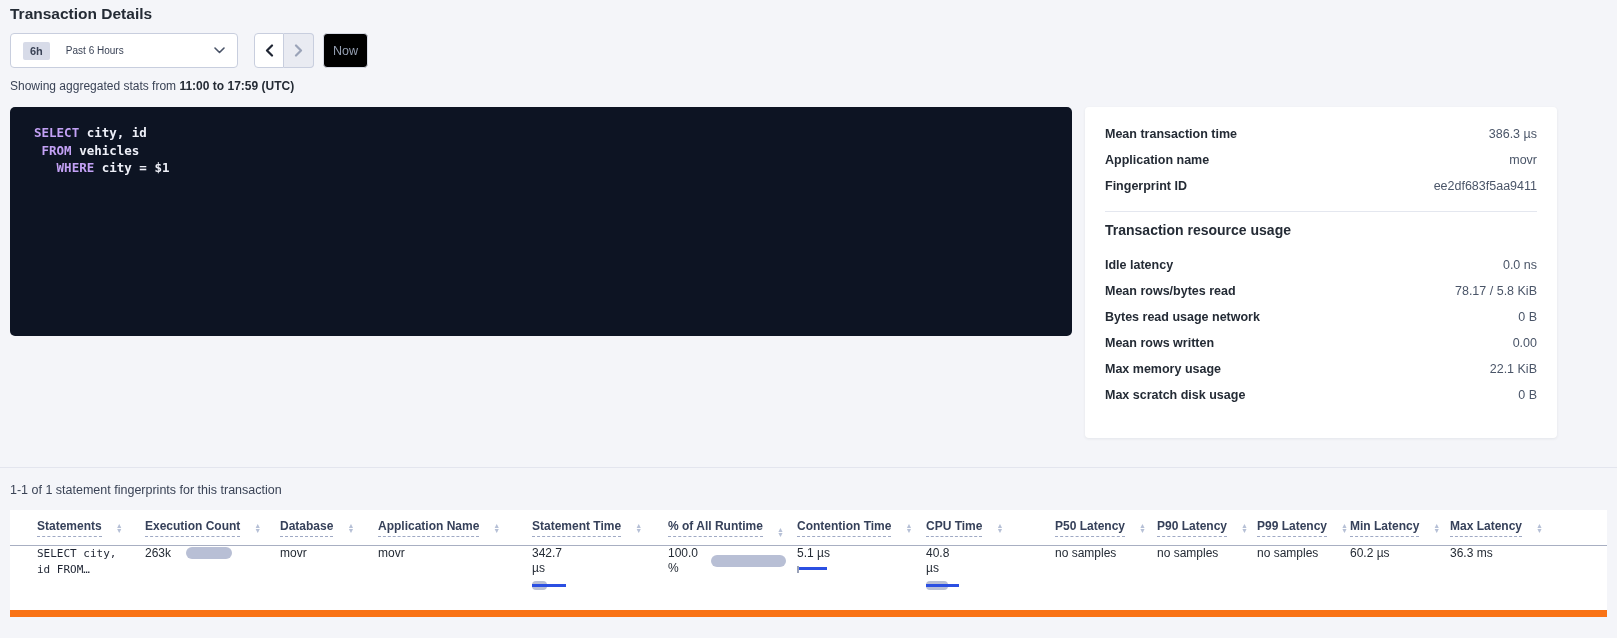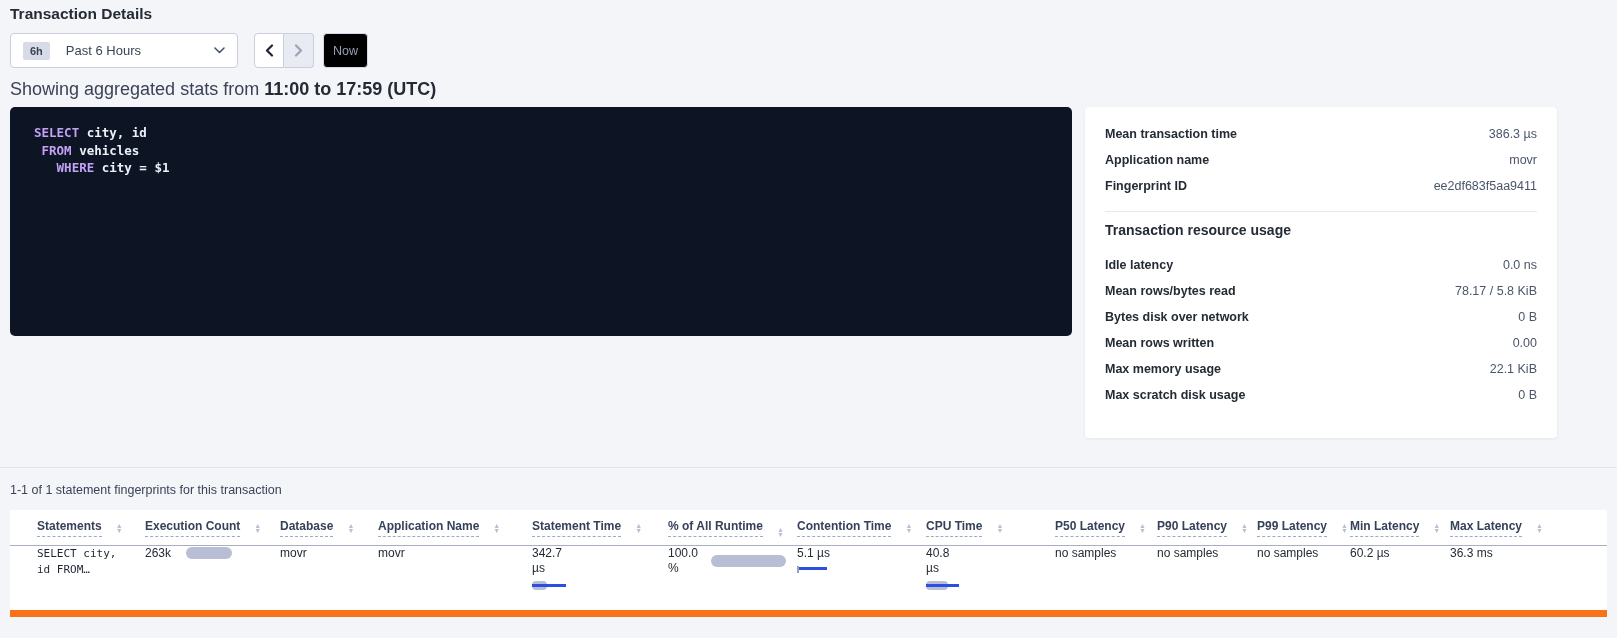--- a/index.html
+++ b/index.html
@@ -23,29 +23,29 @@
   }
   
   .page-title{position:absolute;left:10px;top:5px;font-size:15.5px;font-weight:700;color:var(--text-dark);}
   .toolbar{position:absolute;left:10px;top:33px;display:flex;align-items:center;}
   .dropdown{
     width:228px;height:35px;background:#fff;border:1px solid #c8cede;border-radius:4px;
     display:flex;align-items:center;padding:0 12px;cursor:pointer;
   }
   .badge{background:#d7dbe8;color:var(--text-mid);font-size:11px;font-weight:700;
     padding:3px 7px;border-radius:2px;margin-right:16px;}
-  .dd-label{font-size:13px;color:var(--text-mid);}
+  .dd-label{font-size:10px;color:var(--text-mid);}
   .chev{margin-left:auto;display:flex;}
   .nav-group{display:flex;margin-left:16px;}
   .nav-btn{width:30px;height:35px;display:flex;align-items:center;justify-content:center;border:1px solid #c8cede;background:#fff;}
   .nav-btn.prev{border-radius:4px 0 0 4px;}
   .nav-btn.next{border-radius:0 4px 4px 0;border-left:none;background:#e9ebf2;}
   .now-btn{margin-left:9px;width:45px;height:35px;background:#000000;border:1px solid #d7dae5;border-radius:4px;
     color:#959fb2;font-size:12.5px;display:flex;align-items:center;justify-content:center;}
-  .stats-caption{position:absolute;left:10px;top:79px;font-size:18px;color:var(--text-mid);text-align:right;}
+  .stats-caption{position:absolute;left:10px;top:79px;font-size:12px;color:var(--text-mid);text-align:right;}
   .stats-caption b{color:var(--text-dark);}
   
   .sql-card{
     position:absolute;left:10px;top:107px;width:1062px;height:229px;
     background:var(--sql-bg);border-radius:5px;padding:17px 24px;
     font-family:"DejaVu Sans Mono",monospace;font-size:12.5px;line-height:17.5px;
     color:#eef0f8;white-space:pre;font-weight:700;
   }
   .kw{color:var(--sql-keyword);}
   
@@ -137,21 +137,21 @@
   <div class="sum-heading">Transaction resource usage</div>
   <div class="sum-row">
     <span class="sum-label">Idle latency</span>
     <span class="sum-value">0.0 ns</span>
   </div>
   <div class="sum-row">
     <span class="sum-label">Mean rows/bytes read</span>
     <span class="sum-value">78.17 / 5.8 KiB</span>
   </div>
   <div class="sum-row">
-    <span class="sum-label">Bytes disk over network</span>
+    <span class="sum-label">Bytes read usage network</span>
     <span class="sum-value">0 B</span>
   </div>
   <div class="sum-row">
     <span class="sum-label">Mean rows written</span>
     <span class="sum-value">0.00</span>
   </div>
   <div class="sum-row">
     <span class="sum-label">Max memory usage</span>
     <span class="sum-value">22.1 KiB</span>
   </div>

